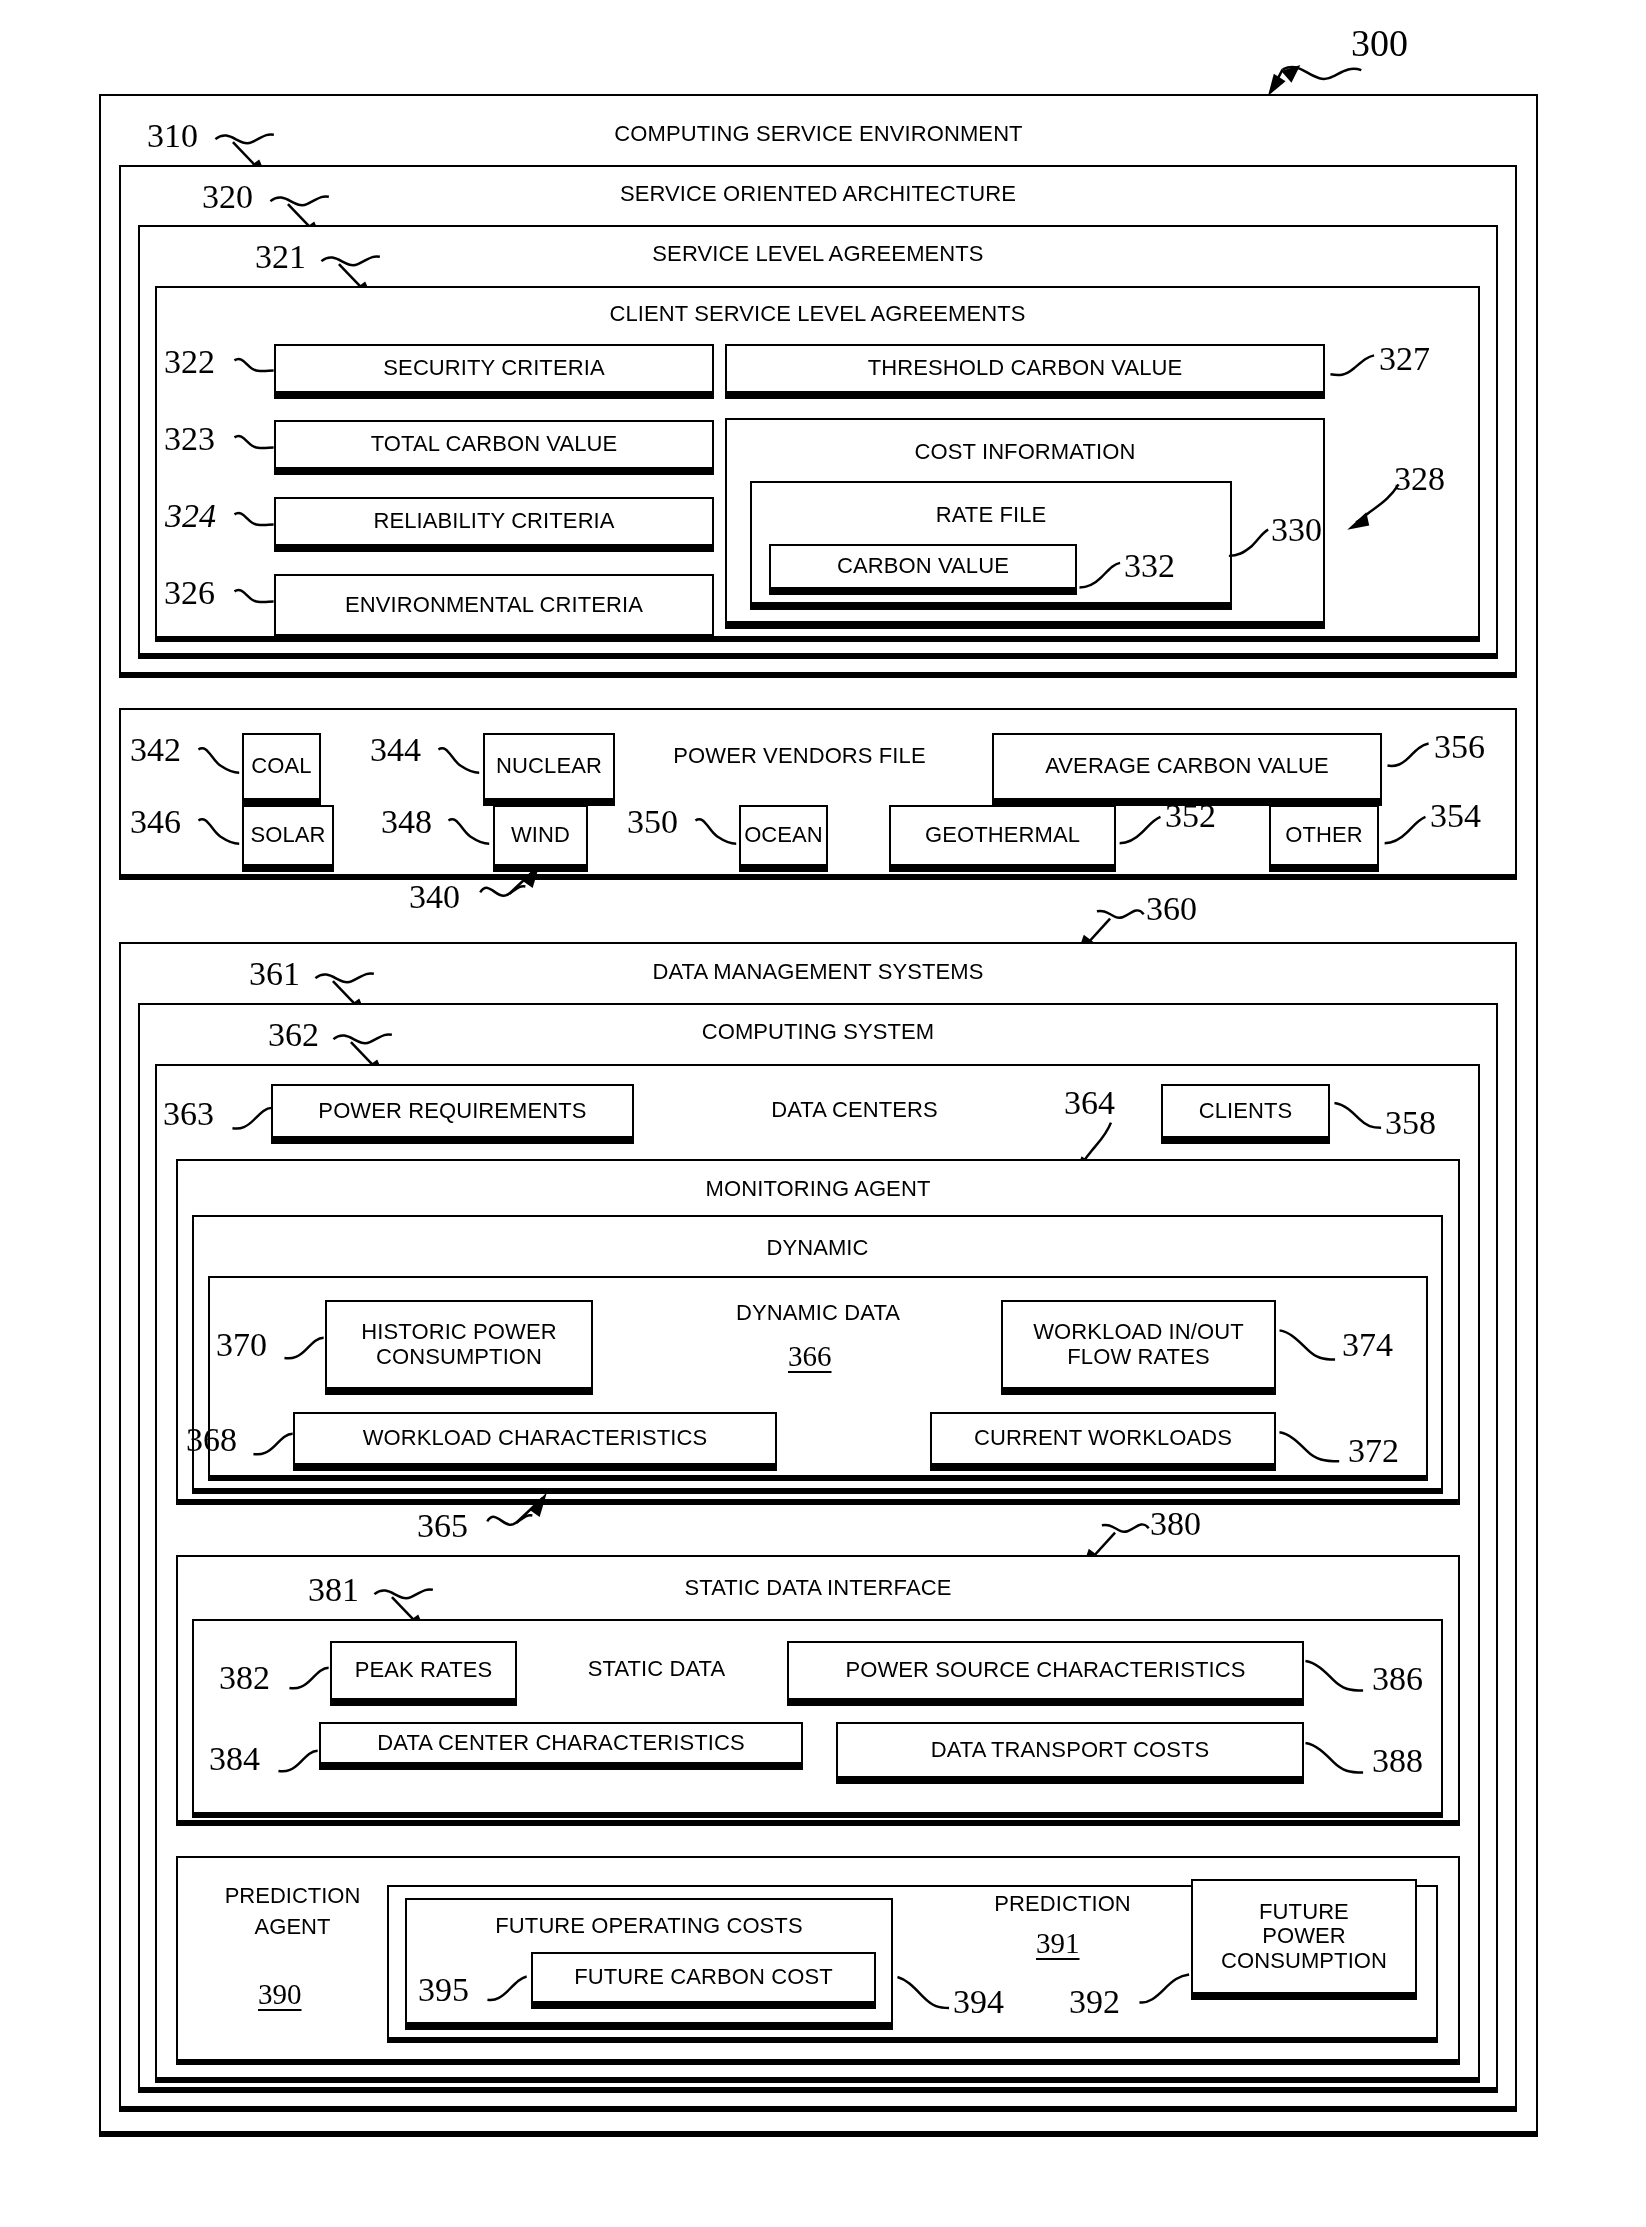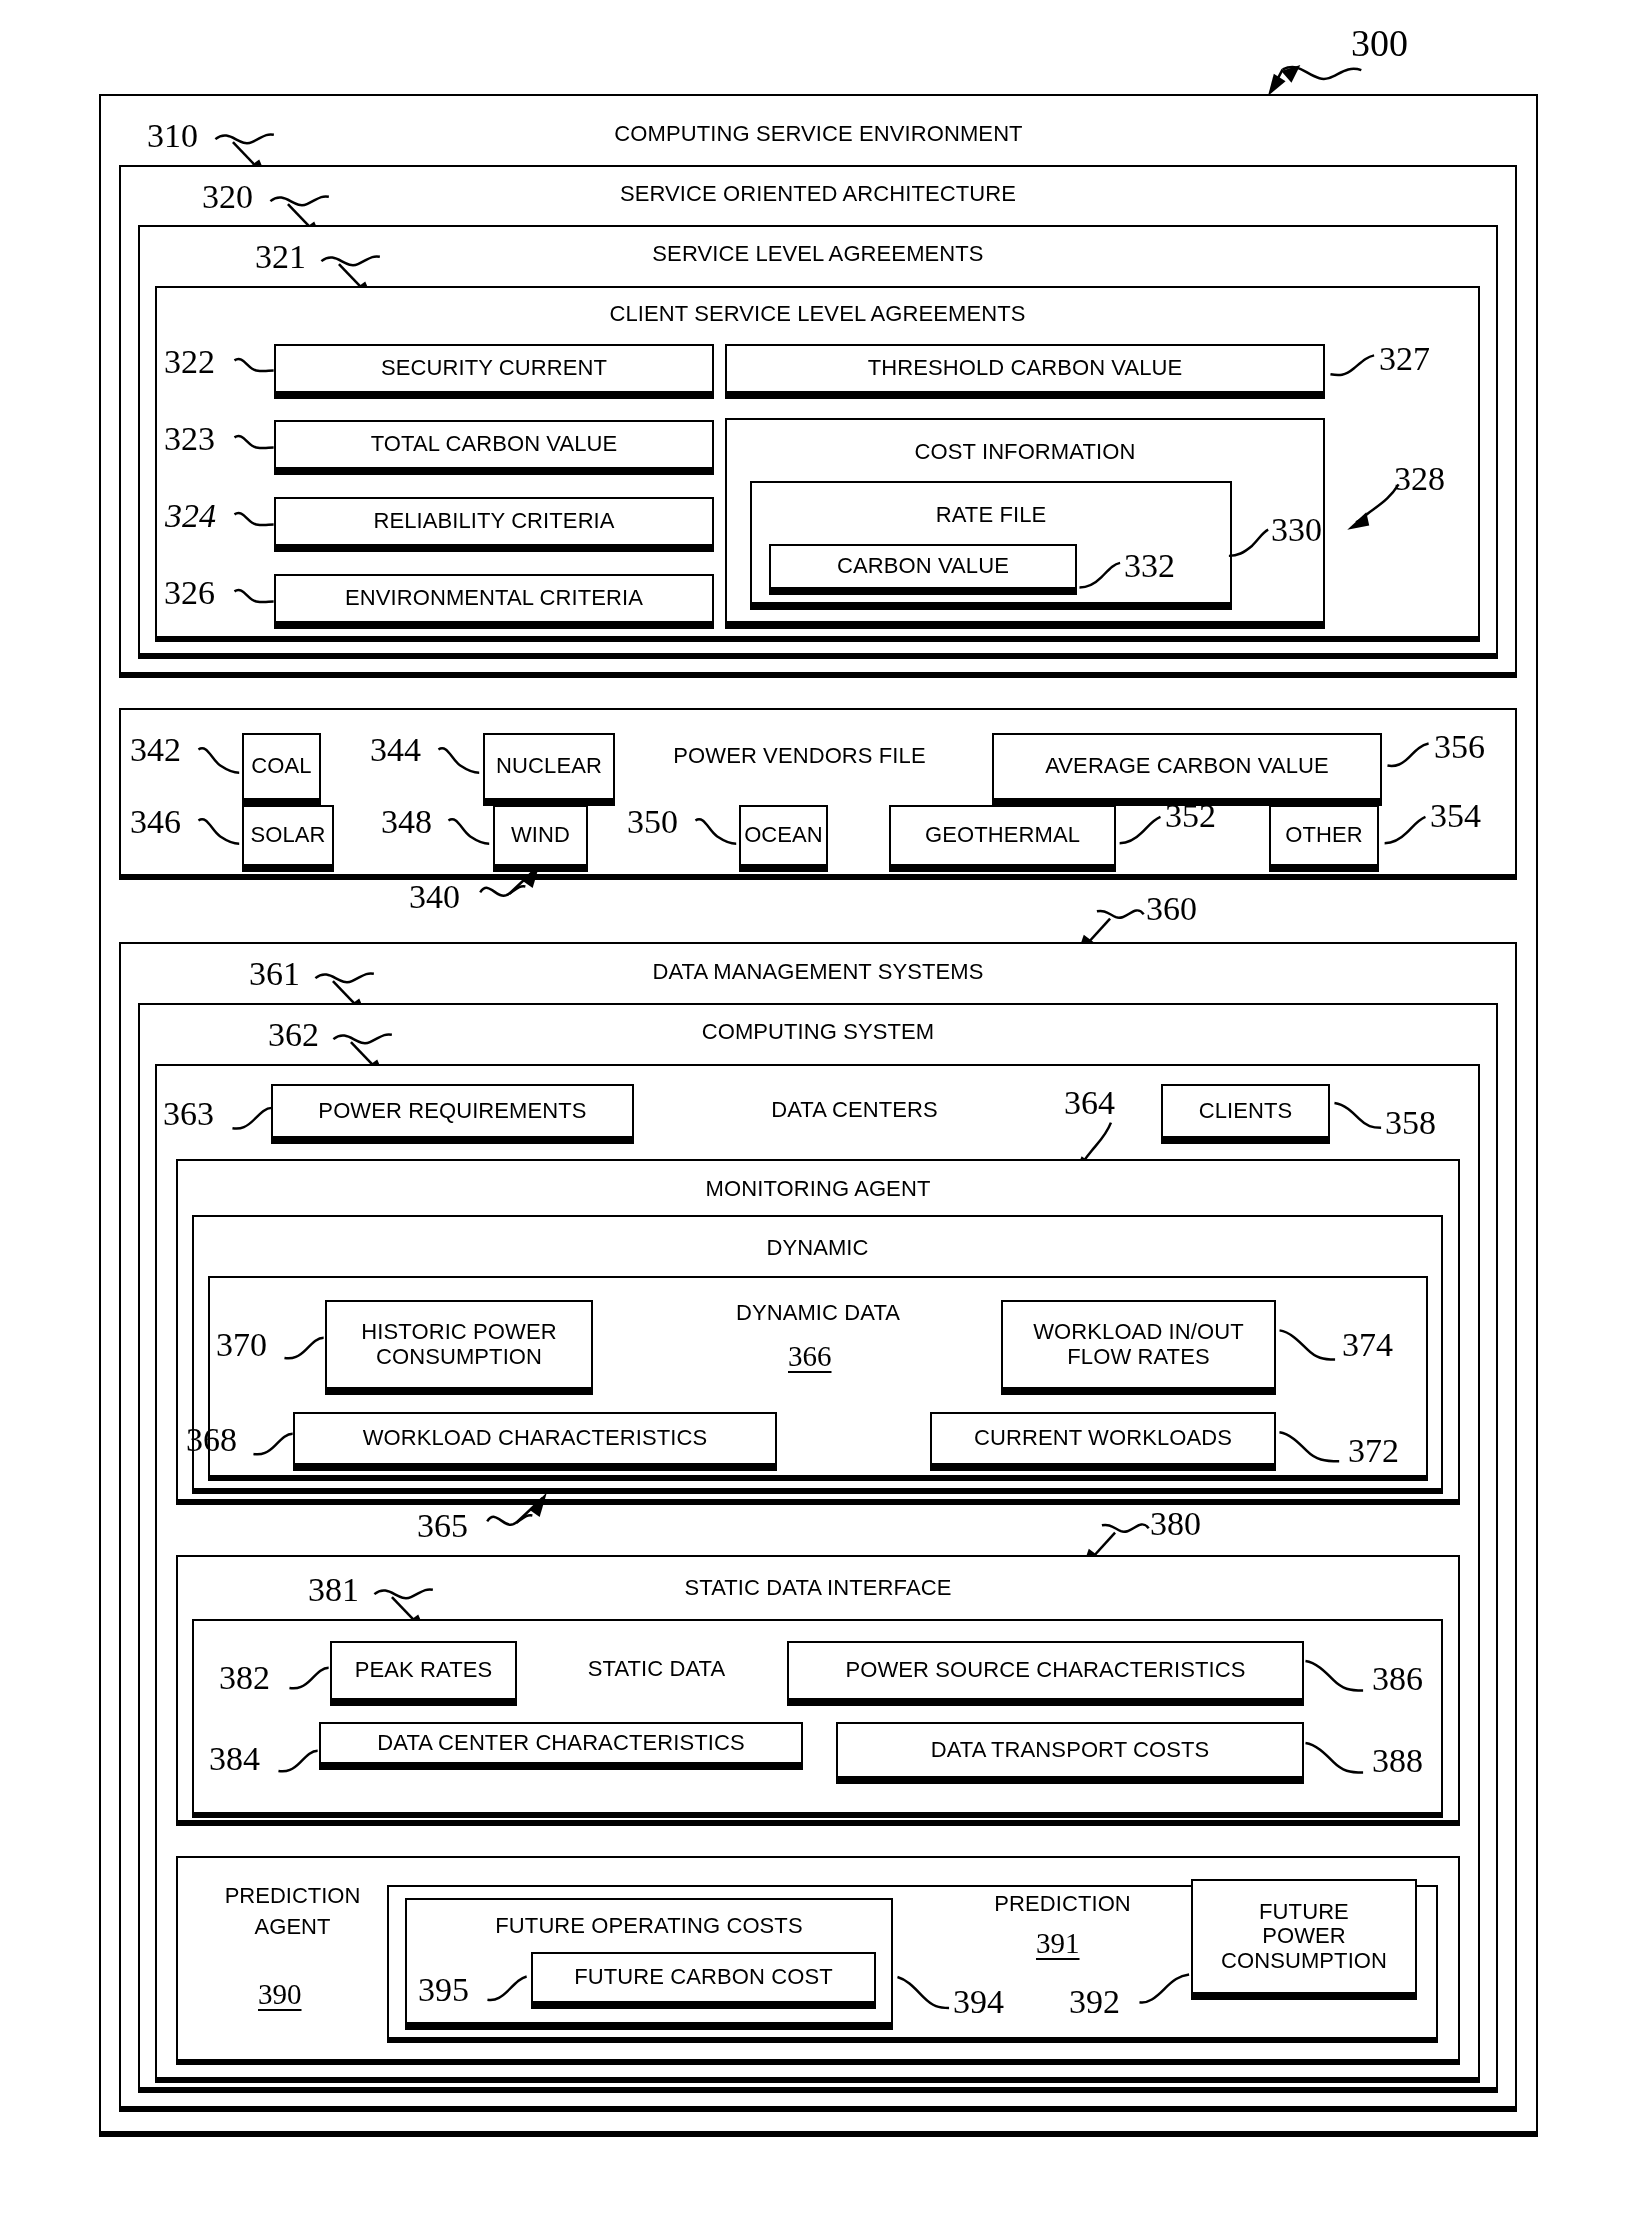--- a/index.html
+++ b/index.html
@@ -69,21 +69,21 @@
 <svg class="lead" style="left:317px;top:245px;width:95px;height:63px;" viewBox="0 0 130 86" width="95" height="63">
   <path d="M6 22 C 26 6, 38 34, 56 26 C 70 20, 74 14, 86 16"></path>
   <path d="M30 26 L 72 70"></path>
   <polygon points="78,78 52,60 66,50"></polygon>
 </svg>
 
 <div class="frame" style="left:155px;top:286px;width:1325px;height:356px;"></div>
 <div class="hdr" style="left:155px;top:301px;width:1325px;">CLIENT SERVICE LEVEL AGREEMENTS</div>
 
 <div class="box" style="left:274px;top:344px;width:440px;height:55px;">
-  <span class="boxtxt">SECURITY CURRENT</span>
+  <span class="boxtxt">SECURITY CRITERIA</span>
 </div>
 <div class="ref" style="left:164px;top:345px;">322</div>
 <svg class="lead" style="left:233px;top:356px;width:45px;height:29px;" viewBox="0 0 62 40" width="45" height="29">
   <path d="M2 6 C 14 -2, 20 18, 32 20 C 44 22, 48 20, 56 20"></path>
 </svg>
 
 <div class="box" style="left:274px;top:420px;width:440px;height:55px;">
   <span class="boxtxt">TOTAL CARBON VALUE</span>
 </div>
 <div class="ref" style="left:164px;top:422px;">323</div>
@@ -92,21 +92,21 @@
 </svg>
 
 <div class="box" style="left:274px;top:497px;width:440px;height:55px;">
   <span class="boxtxt">RELIABILITY CRITERIA</span>
 </div>
 <div class="ref" style="left:165px;top:499px;font-style:italic;">324</div>
 <svg class="lead" style="left:233px;top:510px;width:45px;height:29px;" viewBox="0 0 62 40" width="45" height="29">
   <path d="M2 6 C 14 -2, 20 18, 32 20 C 44 22, 48 20, 56 20"></path>
 </svg>
 
-<div class="box" style="left:274px;top:574px;width:440px;height:55px;">
+<div class="box" style="left:274px;top:574px;width:440px;height:68px;">
   <span class="boxtxt">ENVIRONMENTAL CRITERIA</span>
 </div>
 <div class="ref" style="left:164px;top:576px;font-family:Liberation Serif, serif;">326</div>
 <svg class="lead" style="left:233px;top:587px;width:45px;height:29px;" viewBox="0 0 62 40" width="45" height="29">
   <path d="M2 6 C 14 -2, 20 18, 32 20 C 44 22, 48 20, 56 20"></path>
 </svg>
 
 <div class="box" style="left:725px;top:344px;width:600px;height:55px;">
   <span class="boxtxt">THRESHOLD CARBON VALUE</span>
 </div>

